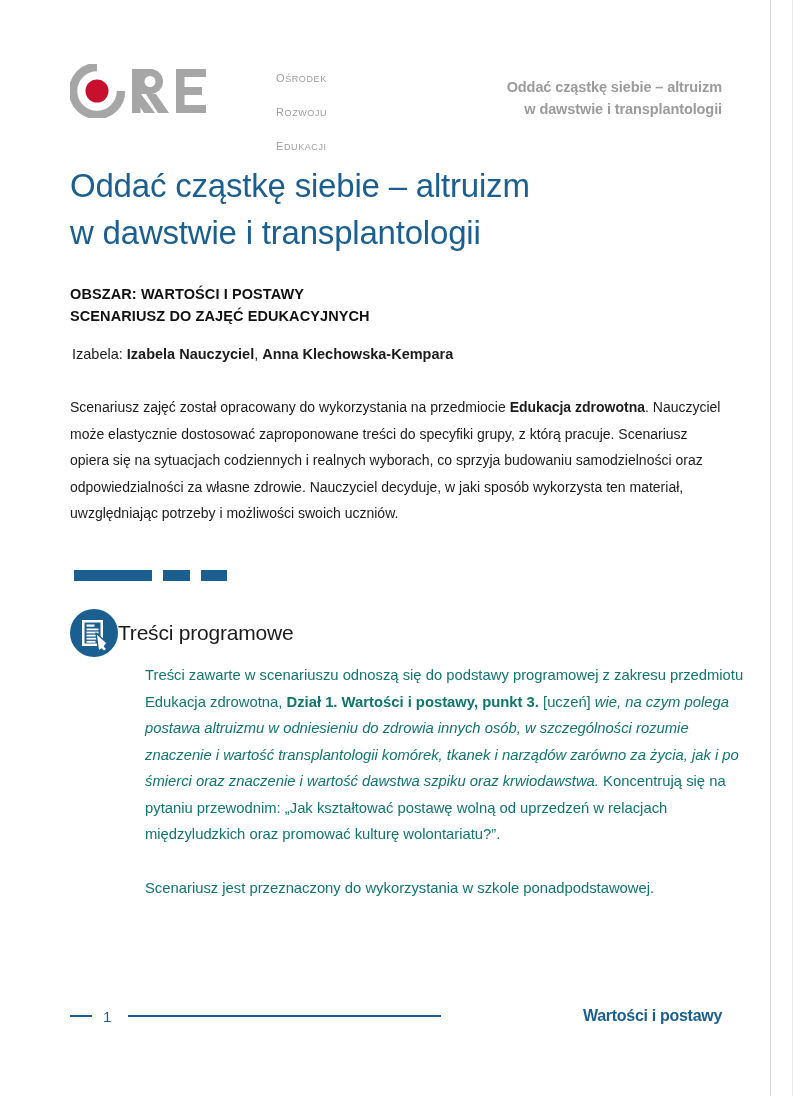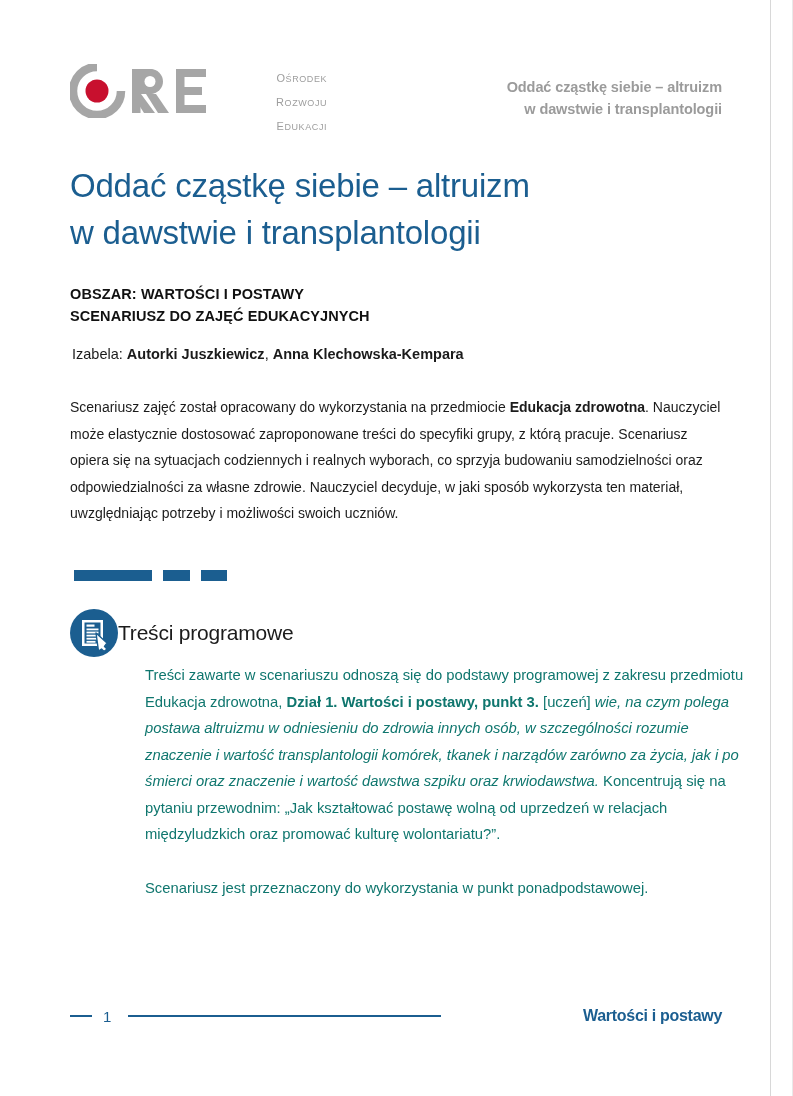--- a/index.html
+++ b/index.html
@@ -31,23 +31,22 @@
   .header {
     position: absolute; left: 70px; top: 62px;
     width: 652px; height: 72px;
     display: flex; align-items: flex-start; justify-content: space-between;
   }
   .logo { display: flex; align-items: flex-start; gap: 10px; padding-top: 2px; }
   .logo-mark { width: 196px; height: 54px; display:block; }
   .logo-words {
     display: flex; flex-direction: column;
     justify-content: center;
-    gap: 8px;
+    gap: 18px;
     padding-top: 5px;
-    align-items: flex-end;
   }
   .logo-word {
     color: #9d9d9d;
     font-size: 13.5px;
     letter-spacing: 0.6px;
     line-height: 15px;
     font-variant: small-caps;
     text-transform: lowercase;
   }
   .logo-word::first-letter { font-size: 16px; }
@@ -176,21 +175,21 @@
     <div>w dawstwie i transplantologii</div>
   </h1>
 
   <div class="subtitle">
     <div>OBSZAR: WARTOŚCI I POSTAWY</div>
     <div>SCENARIUSZ DO ZAJĘĆ EDUKACYJNYCH</div>
   </div>
 
   <div class="authors">
     <span>Izabela:</span>
-    <b>Autorki Juszkiewicz</b><span>,</span>
+    <b>Izabela Nauczyciel</b><span>,</span>
     <b>Anna Klechowska-Kempara</b>
   </div>
 
   <p class="intro"><span>Scenariusz zajęć został opracowany do wykorzystania na przedmiocie </span><b>Edukacja zdrowotna</b><span>. Nauczyciel może elastycznie dostosować zaproponowane treści do specyfiki grupy, z którą pracuje. Scenariusz opiera się na sytuacjach codziennych i realnych wyborach, co sprzyja budowaniu samodzielności oraz odpowiedzialności za własne zdrowie. Nauczyciel decyduje, w jaki sposób wykorzysta ten materiał, uwzględniając potrzeby i możliwości swoich uczniów.</span></p>
 
   <div class="dashes">
     <span class="dash" style="width:78px"></span>
     <span class="dash" style="width:27px"></span>
     <span class="dash" style="width:26px"></span>
   </div>
@@ -206,21 +205,21 @@
       <rect x="16.5" y="25.7" width="12" height="1.8" fill="#ffffff"></rect>
       <rect x="16.5" y="28.8" width="12" height="1.8" fill="#ffffff"></rect>
       <rect x="16.5" y="31.9" width="9" height="1.8" fill="#ffffff"></rect>
       <path d="M26 24 l11 10 l-2.5 3.5 l2.5 2.5 l-3 2.5 l-2.5 -2.5 l-3 2 z" fill="#ffffff" stroke="#1b5e90" stroke-width="1.4" stroke-linejoin="round"></path>
     </svg>
     <div class="sec-title">Treści programowe</div>
   </div>
 
   <div class="section-body">
     <p><span>Treści zawarte w scenariuszu odnoszą się do podstawy programowej z zakresu przedmiotu Edukacja zdrowotna, </span><b>Dział 1. Wartości i postawy, punkt 3.</b><span> [uczeń] </span><i>wie, na czym polega postawa altruizmu w odniesieniu do zdrowia innych osób, w szczególności rozumie znaczenie i wartość transplantologii komórek, tkanek i narządów zarówno za życia, jak i po śmierci oraz znaczenie i wartość dawstwa szpiku oraz krwiodawstwa.</i><span> Koncentrują się na pytaniu przewodnim: „Jak kształtować postawę wolną od uprzedzeń w relacjach międzyludzkich oraz promować kulturę wolontariatu?”.</span></p>
-    <p>Scenariusz jest przeznaczony do wykorzystania w punkt ponadpodstawowej.</p>
+    <p>Scenariusz jest przeznaczony do wykorzystania w szkole ponadpodstawowej.</p>
   </div>
 
   <div class="footer">
     <span class="f-dash-short"></span>
     <span class="f-page">1</span>
     <span class="f-rule"></span>
     <span class="f-label">Wartości i postawy</span>
   </div>
 
 </div>

